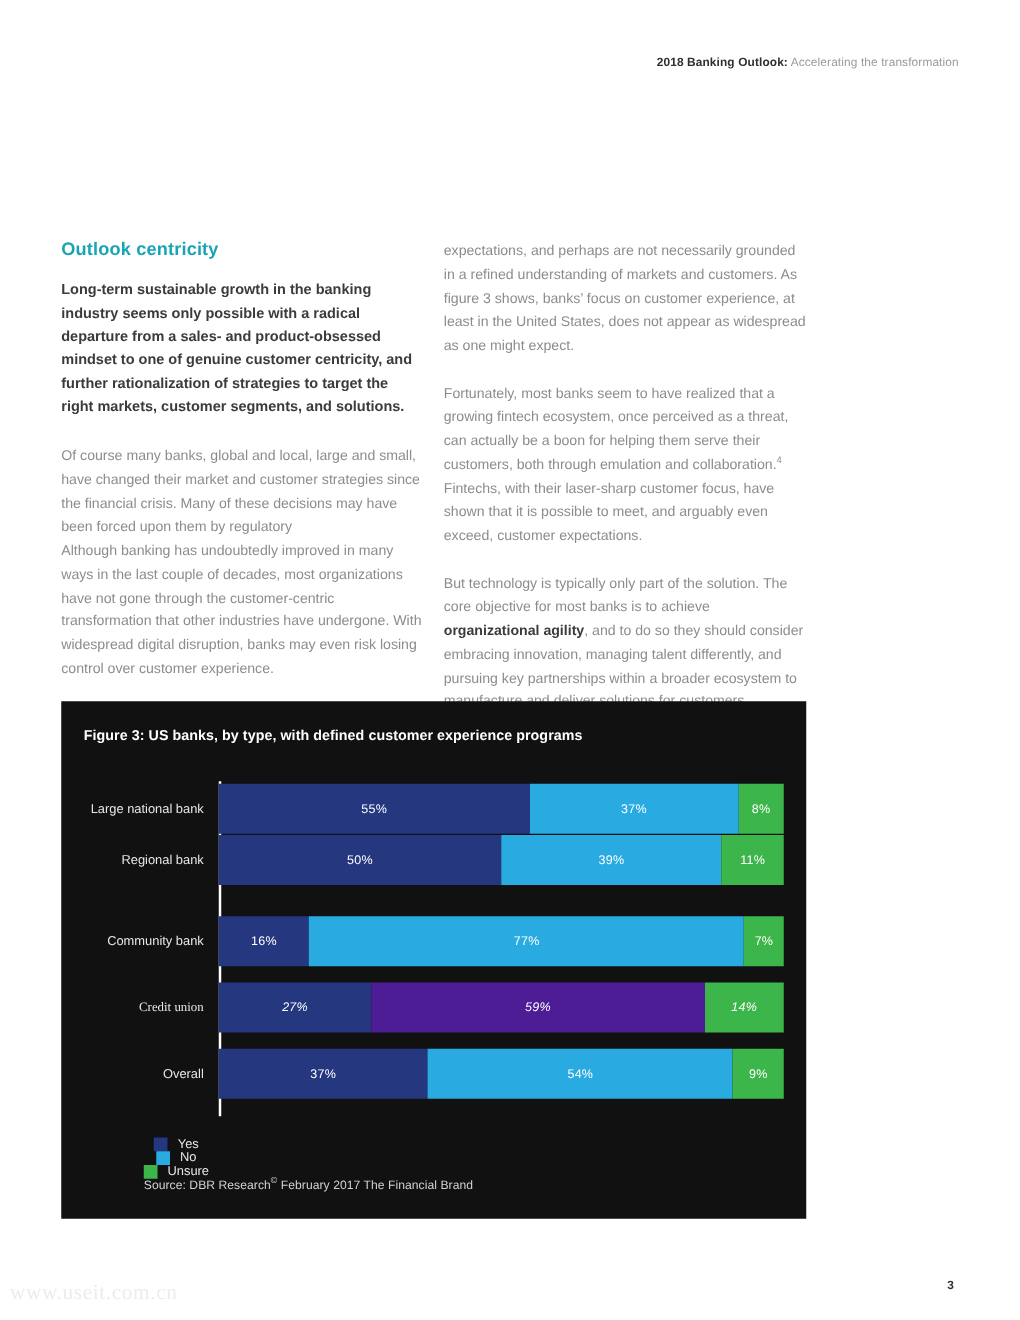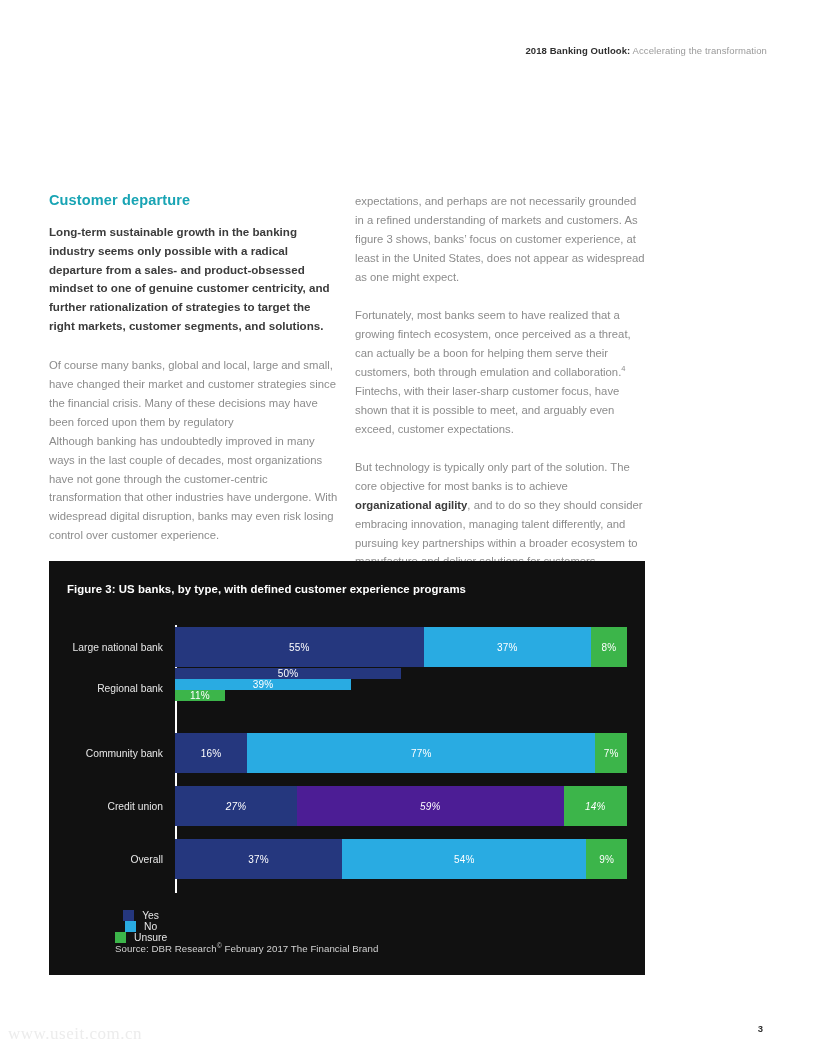--- a/index.html
+++ b/index.html
@@ -219,21 +219,21 @@
 <body>
 
 <div class="running-head">
   <span class="rh-bold">2018 Banking Outlook:</span>
   <span>Accelerating the transformation</span>
 </div>
 
 <div class="columns">
 
   <div class="col left">
-    <h2 class="section-title">Customer departure</h2>
+    <h2 class="section-title">Outlook centricity</h2>
     <p class="lead">Long-term sustainable growth in the banking industry seems only possible with a radical departure from a sales- and product-obsessed mindset to one of genuine customer centricity, and further rationalization of strategies to target the right markets, customer segments, and solutions.</p>
     <p class="body-text tight">Of course many banks, global and local, large and small, have changed their market and customer strategies since the financial crisis. Many of these decisions may have been forced upon them by regulatory</p>
     <p class="body-text">Although banking has undoubtedly improved in many ways in the last couple of decades, most organizations have not gone through the customer-centric transformation that other industries have undergone. With widespread digital disruption, banks may even risk losing control over customer experience.</p>
   </div>
 
   <div class="col right">
     <p class="body-text">expectations, and perhaps are not necessarily grounded in a refined understanding of markets and customers. As figure 3 shows, banks’ focus on customer experience, at least in the United States, does not appear as widespread as one might expect.</p>
     <p class="body-text"><span>Fortunately, most banks seem to have realized that a growing fintech ecosystem, once perceived as a threat, can actually be a boon for helping them serve their customers, both through emulation and collaboration.</span><sup class="fn">4</sup><span> Fintechs, with their laser-sharp customer focus, have shown that it is possible to meet, and arguably even exceed, customer expectations.</span></p>
     <p class="body-text tight"><span>But technology is typically only part of the solution. The core objective for most banks is to achieve </span><span class="inline-strong">organizational agility</span><span>, and to do so they should consider embracing innovation, managing talent differently, and pursuing key partnerships within a broader ecosystem to manufacture and deliver solutions for customers.</span></p>
   </div>
@@ -250,36 +250,36 @@
         <div class="row" style="top: 6px;">
           <div class="row-label" style="width: 114px;">Large national bank</div>
           <div class="bar" style="width: 452px;">
             <div class="seg yes" style="width: 55%; background: rgb(37, 55, 126);">55%</div>
             <div class="seg no" style="width: 37%; background: rgb(41, 171, 226);">37%</div>
             <div class="seg unsure" style="width: 8%; background: rgb(60, 181, 74);">8%</div>
           </div>
         </div>
         <div class="row" style="top: 47px;">
           <div class="row-label" style="width: 114px;">Regional bank</div>
-          <div class="bar" style="width: 452px; flex-direction: column;">
+          <div class="bar" style="width: 452px;">
             <div class="seg yes" style="width: 50%; background: rgb(37, 55, 126);">50%</div>
             <div class="seg no" style="width: 39%; background: rgb(41, 171, 226);">39%</div>
             <div class="seg unsure" style="width: 11%; background: rgb(60, 181, 74);">11%</div>
           </div>
         </div>
         <div class="row" style="top: 112px;">
           <div class="row-label" style="width: 114px;">Community bank</div>
           <div class="bar" style="width: 452px;">
             <div class="seg yes" style="width: 16%; background: rgb(37, 55, 126);">16%</div>
             <div class="seg no" style="width: 77%; background: rgb(41, 171, 226);">77%</div>
             <div class="seg unsure" style="width: 7%; background: rgb(60, 181, 74);">7%</div>
           </div>
         </div>
         <div class="row" style="top: 165px;">
-          <div class="row-label" style="width: 114px;">Credit union</div>
+          <div class="row-label" style="width: 114px; font-family: Liberation Serif, serif;">Credit union</div>
           <div class="bar" style="width: 452px; font-style: italic;">
             <div class="seg yes" style="width: 27%; background: rgb(37, 55, 126);">27%</div>
             <div class="seg no" style="width: 59%; background: #4c1d95;">59%</div>
             <div class="seg unsure" style="width: 14%; background: rgb(60, 181, 74);">14%</div>
           </div>
         </div>
         <div class="row" style="top: 218px;">
           <div class="row-label" style="width: 114px;">Overall</div>
           <div class="bar" style="width: 452px;">
             <div class="seg yes" style="width: 37%; background: rgb(37, 55, 126);">37%</div>

